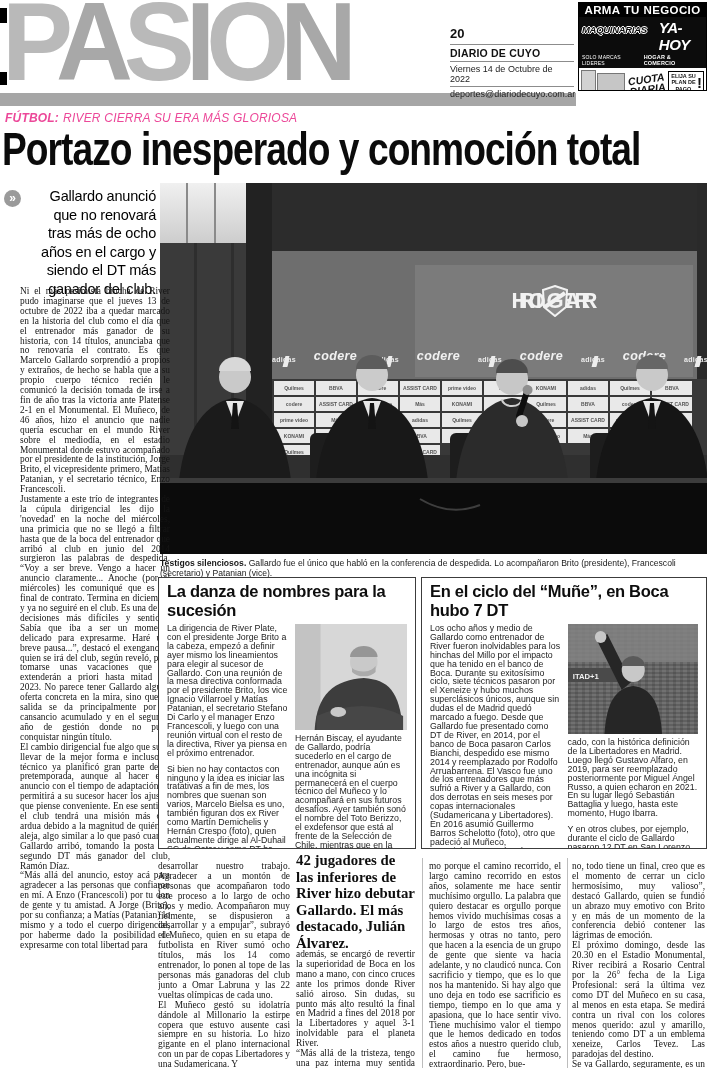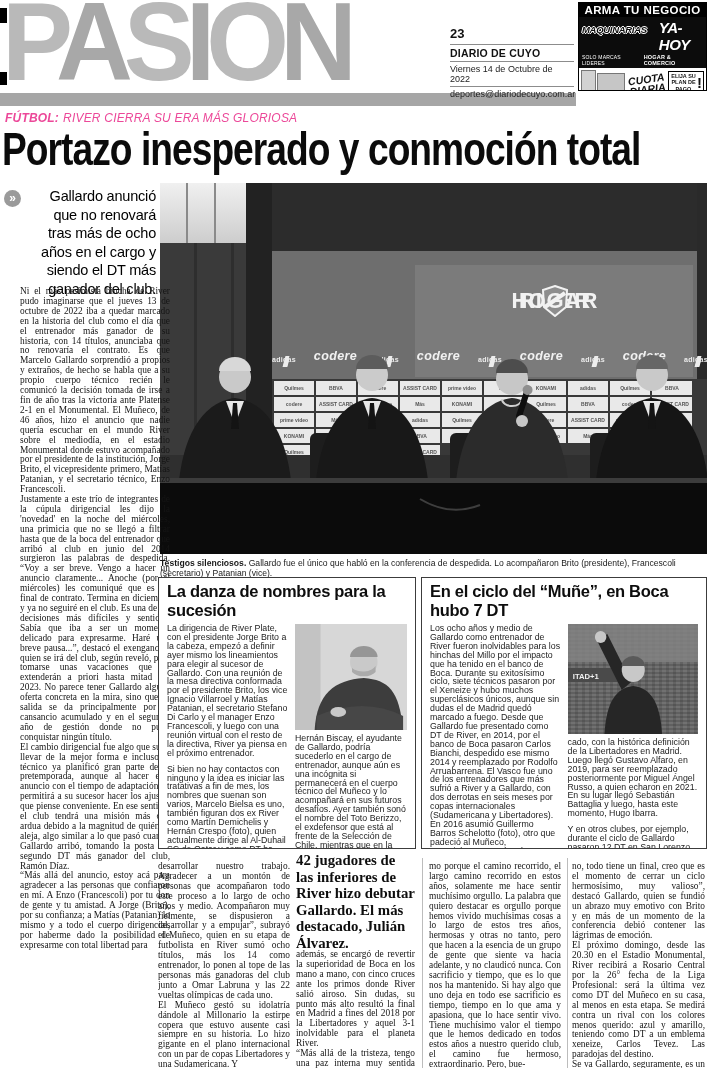--- a/index.html
+++ b/index.html
@@ -138,21 +138,21 @@
 <div class="page">
 
   <div class="logo-edge" id="logoEdgeTop"></div>
   <div class="logo-edge" id="logoEdgeBot"></div>
   <div class="logo">
     <span>P</span><span>A</span><span>S</span><span>I</span><span>Ó</span><span>N</span>
   </div>
   <div class="graybar"></div>
 
   <div class="dateblock">
-    <div class="num">23</div>
+    <div class="num">20</div>
     <div class="rule"></div>
     <div class="paper">DIARIO DE CUYO</div>
     <div class="rule"></div>
     <div class="date">Viernes 14 de Octubre de 2022</div>
     <div class="rule"></div>
     <div class="email">deportes@diariodecuyo.com.ar</div>
   </div>
 
   <div class="ad">
     <div class="ad-top">ARMA TU NEGOCIO</div>

